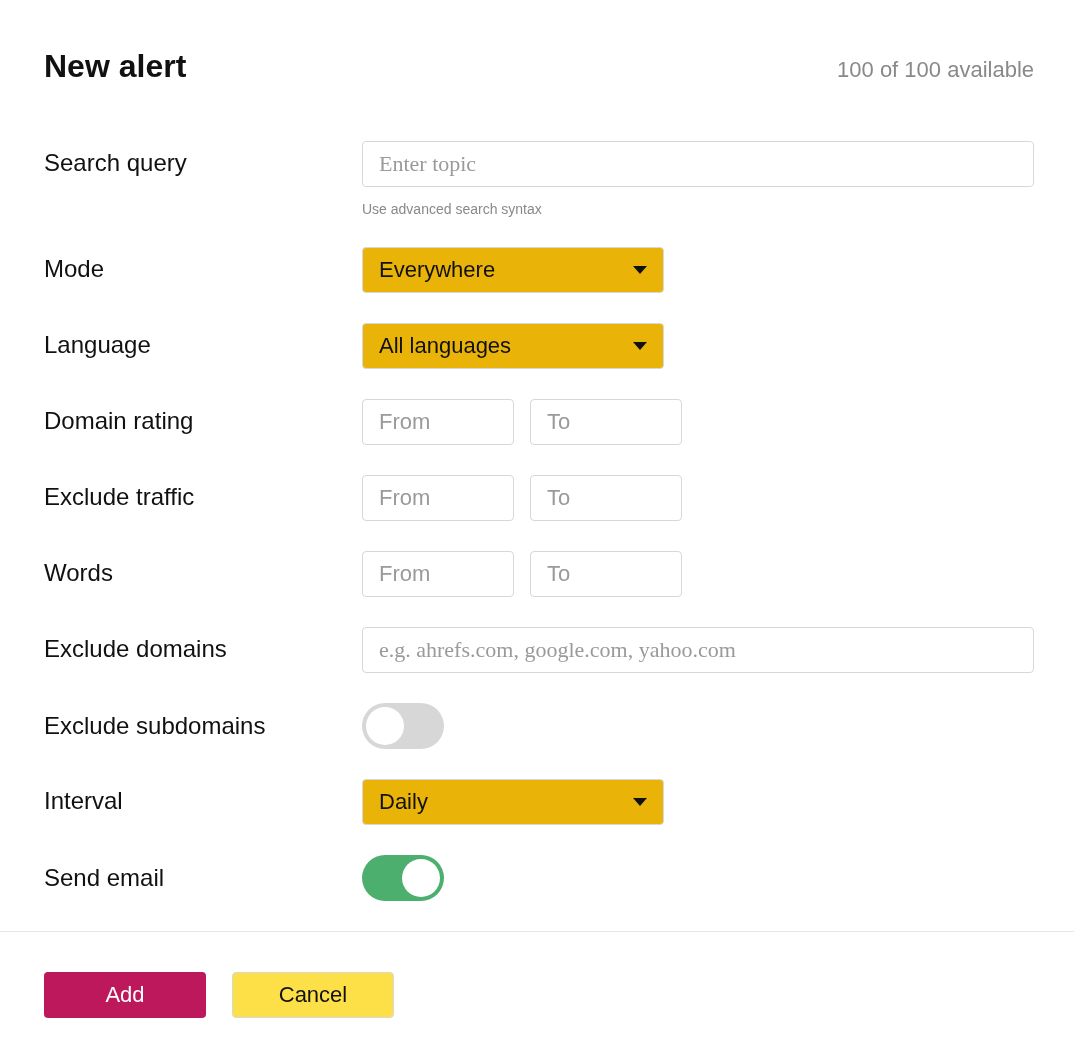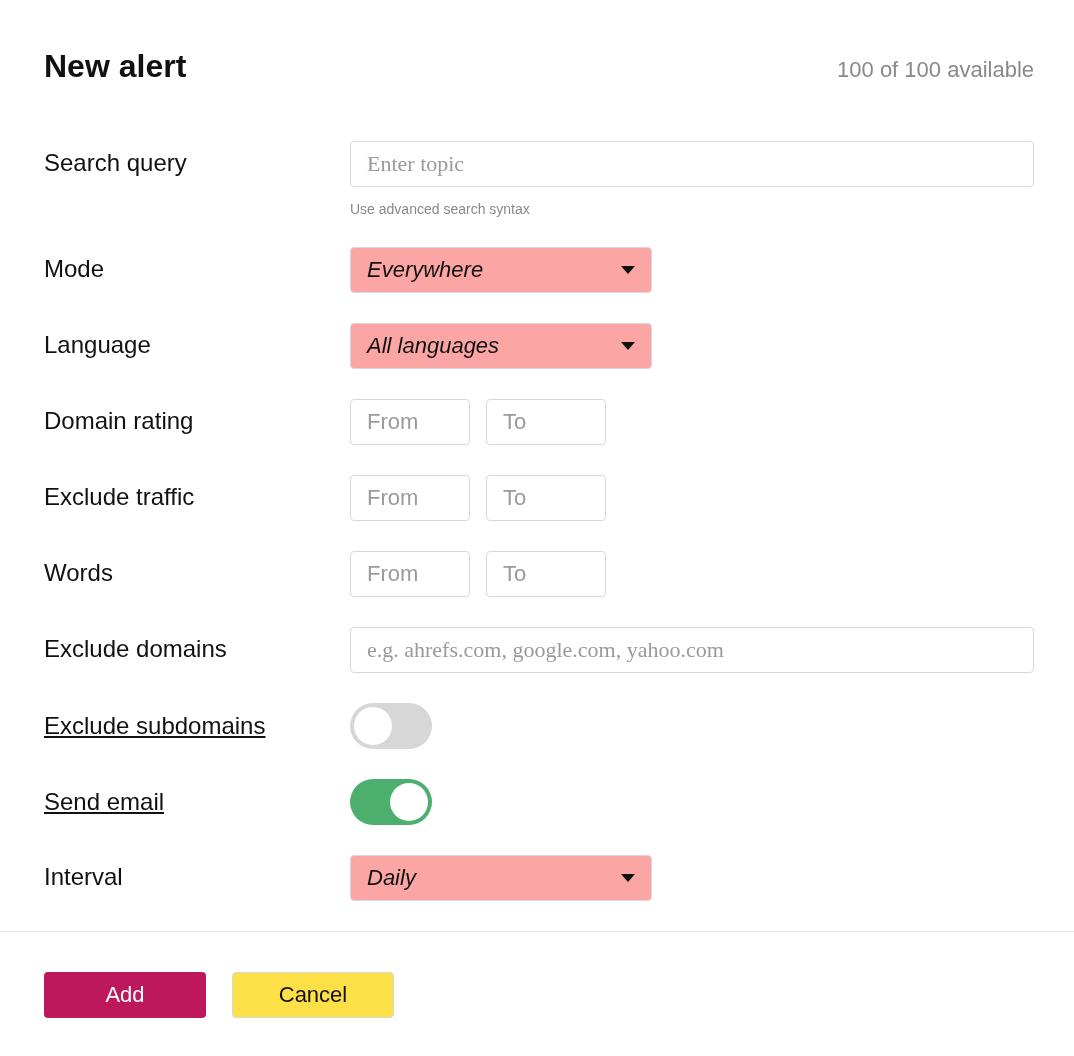--- a/index.html
+++ b/index.html
@@ -28,34 +28,34 @@
       color: #111;
     }
     .availability {
       font-size: 22px;
       color: #898989;
     }
     .form-row {
       display: flex;
       align-items: flex-start;
       margin-bottom: 30px;
+      gap: 12px;
     }
     .form-row.align-center {
       align-items: center;
     }
     .label {
       width: 306px;
       font-size: 24px;
       color: #111;
       padding-top: 8px;
       flex-shrink: 0;
     }
     .label.no-pad {
       padding-top: 0;
-      text-decoration: underline;
     }
     .field {
       flex: 1;
     }
     .text-input {
       width: 100%;
       height: 46px;
       padding: 0 16px;
       font-size: 22px;
       border: 1px solid #d8d8d8;
@@ -77,40 +77,39 @@
       width: 302px;
       height: 46px;
       border: 1px solid #d8d8d8;
       border-radius: 4px;
       display: flex;
       align-items: center;
       padding: 0 16px;
       font-size: 22px;
       color: #111;
       cursor: pointer;
-      background: #fca5a5;
-      font-style: italic;
+      background: #eab308;
     }
     .select .caret {
       position: absolute;
       right: 16px;
       top: 50%;
       transform: translateY(-50%);
       width: 0;
       height: 0;
       border-left: 7px solid transparent;
       border-right: 7px solid transparent;
       border-top: 8px solid #111;
     }
     .range-group {
       display: flex;
       gap: 16px;
     }
     .range-input {
-      width: 120px;
+      width: 152px;
       height: 46px;
       padding: 0 16px;
       font-size: 22px;
       border: 1px solid #d8d8d8;
       border-radius: 4px;
       color: #111;
       outline: none;
       font-family: inherit;
     }
     .range-input::placeholder {
@@ -246,35 +245,35 @@
 
   <div class="form-row align-center">
     <div class="label no-pad">Exclude subdomains</div>
     <div class="field">
       <div class="toggle off">
         <div class="knob"></div>
       </div>
     </div>
   </div>
 
-  <div class="form-row align-center">
-    <div class="label no-pad">Send email</div>
-    <div class="field">
-      <div class="toggle on">
-        <div class="knob"></div>
-      </div>
-    </div>
-  </div>
-
   <div class="form-row">
     <div class="label">Interval</div>
     <div class="field">
       <div class="select">
         <span>Daily</span>
         <span class="caret"></span>
+      </div>
+    </div>
+  </div>
+
+  <div class="form-row align-center">
+    <div class="label no-pad">Send email</div>
+    <div class="field">
+      <div class="toggle on">
+        <div class="knob"></div>
       </div>
     </div>
   </div>
 </div>
 
 <div class="footer">
   <button class="btn btn-primary">Add</button>
   <button class="btn btn-secondary">Cancel</button>
 </div>
 

